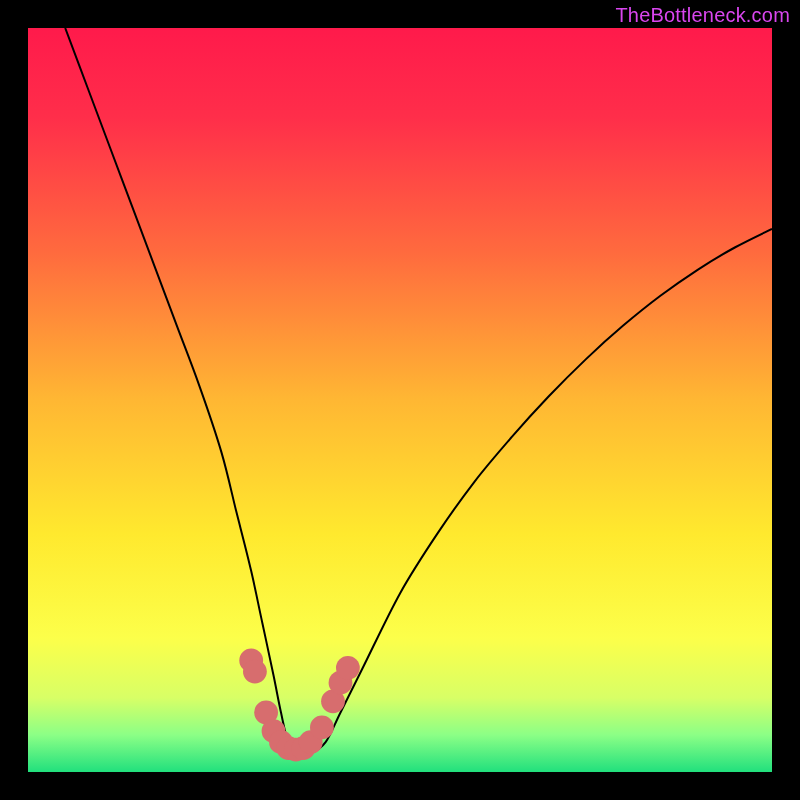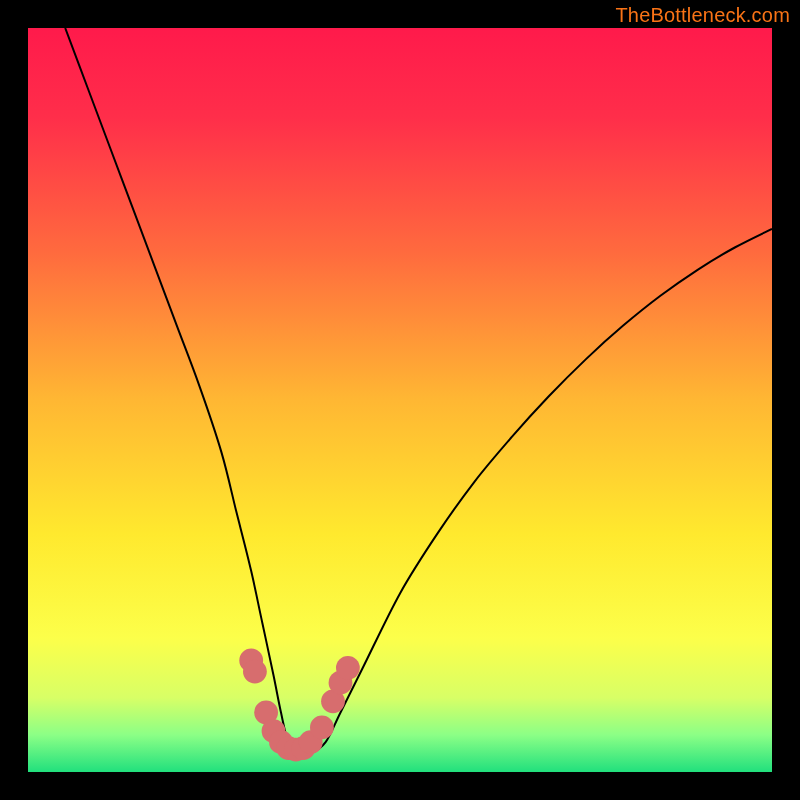--- a/index.html
+++ b/index.html
@@ -29,21 +29,21 @@
     left: 28px;
     top: 28px;
     width: 744px;
     height: 744px;
     pointer-events: none;
   }
   .watermark {
     position: absolute;
     top: 4px;
     right: 10px;
-    color: #f97316;
+    color: #d946ef;
     font-size: 20px;
     font-weight: 500;
     letter-spacing: 0.2px;
   }
   .blob {
     fill: #d76d6e;
   }
   .curve {
     fill: none;
     stroke: #000;

